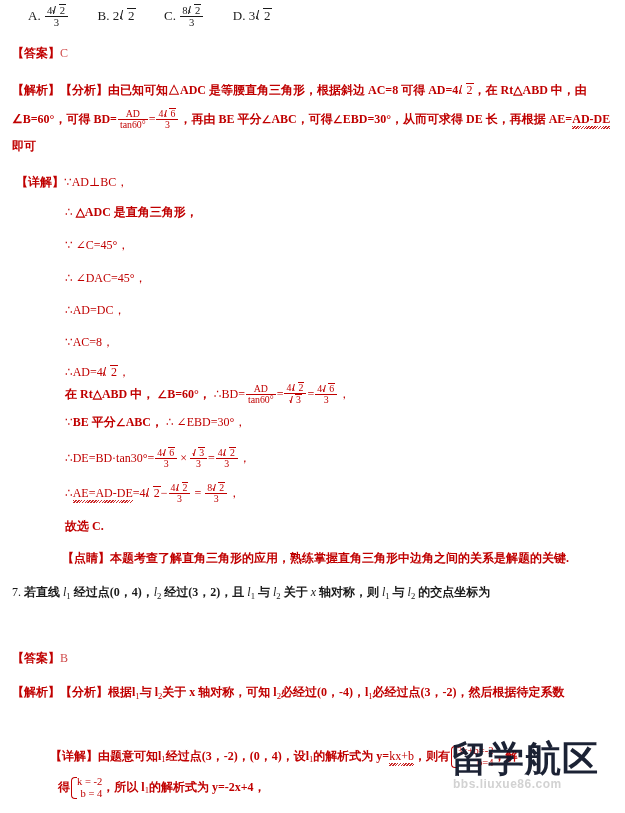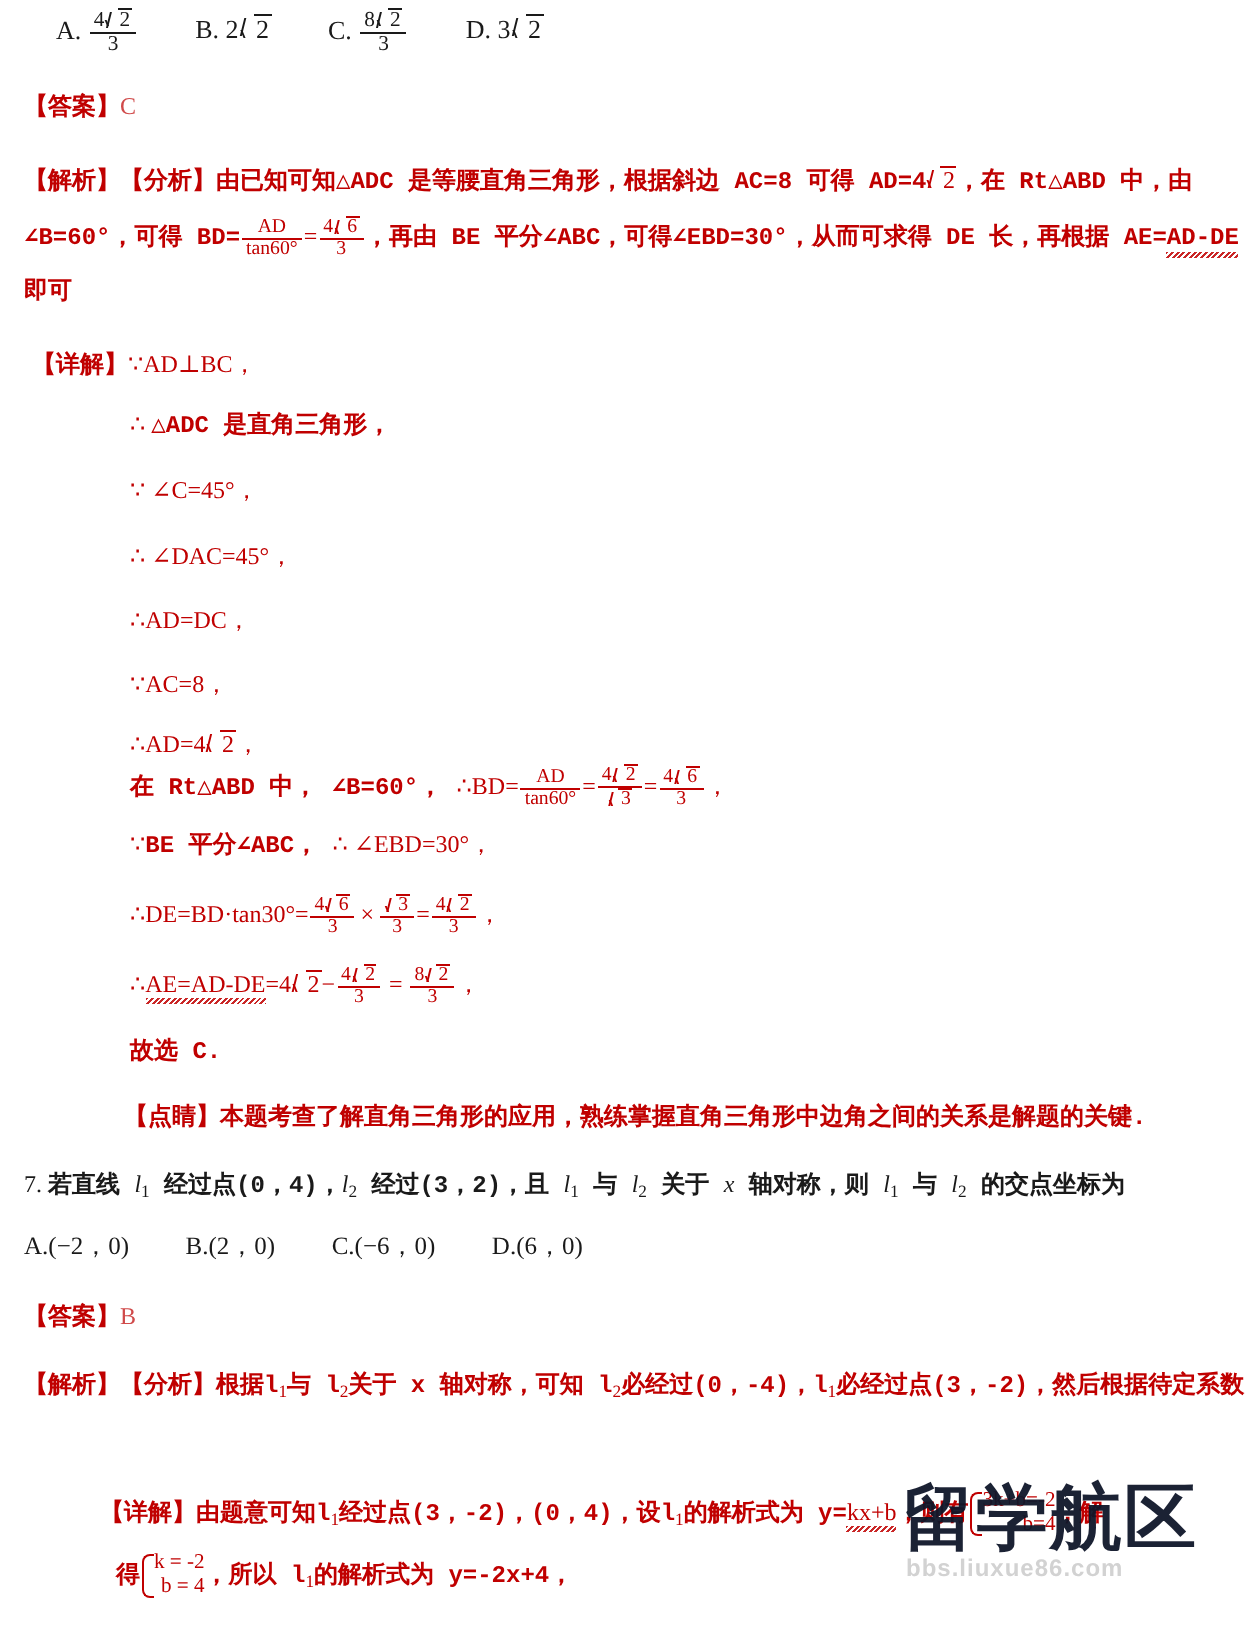--- a/index.html
+++ b/index.html
@@ -25,21 +25,21 @@
   
   .line {
     position: absolute;
     white-space: nowrap;
     line-height: 1.1;
   }
   .black { color: #1a1a1a; }
   .red { color: #c00000; }
   .redlight { color: #d04a4a; }
 
-  .cjk { font-family: Liberation Mono, monospace; font-weight: 600; }
+  .cjk { font-family: Liberation Serif, serif; font-weight: 600; }
   .serif { font-family: "Liberation Serif", "DejaVu Serif", serif; }
   .mathit { font-style: italic; font-family: "Liberation Serif", serif; }
 
   
   .frac {
     display: inline-block;
     vertical-align: -0.55em;
     text-align: center;
     font-size: 0.82em;
     line-height: 1.05;
@@ -290,37 +290,20 @@
 
   <div class="line" style="left:62px; top:552px; font-size:12px;">
     <span class="cjk">【点睛】</span><span class="cjk">本题考查了解直角三角形的应用，熟练掌握直角三角形中边角之间的关系是解题的关键.</span>
   </div>
 
   <div class="line black" style="left:12px; top:586px; font-size:12px;">
     <span class="serif">7.</span>
     <span class="cjk">若直线 </span><span class="mathit">l</span><span class="sub serif">1</span><span class="cjk"> 经过点(0，4)，</span><span class="mathit">l</span><span class="sub serif">2</span><span class="cjk"> 经过(3，2)，且 </span><span class="mathit">l</span><span class="sub serif">1</span><span class="cjk"> 与 </span><span class="mathit">l</span><span class="sub serif">2</span><span class="cjk"> 关于 </span><span class="mathit">x</span><span class="cjk"> 轴对称，则 </span><span class="mathit">l</span><span class="sub serif">1</span><span class="cjk"> 与 </span><span class="mathit">l</span><span class="sub serif">2</span><span class="cjk"> 的交点坐标为</span>
   </div>
 
-  <div class="line black serif" style="left:12px; top:617px; font-size:12.5px;">
-    <span class="opt">
-      <span>A.</span><span>(−2，0)</span>
-    </span>
-    <span class="gap-md"></span>
-    <span class="opt">
-      <span>B.</span><span>(2，0)</span>
-    </span>
-    <span class="gap-md"></span>
-    <span class="opt">
-      <span>C.</span><span>(−6，0)</span>
-    </span>
-    <span class="gap-md"></span>
-    <span class="opt">
-      <span>D.</span><span>(6，0)</span>
-    </span>
-  </div>
 
   <div class="line" style="left:12px; top:652px; font-size:12px;">
     <span class="cjk red">【答案】</span><span class="serif redlight">B</span>
   </div>
 
   <div class="line" style="left:12px; top:686px; font-size:12px;">
     <span class="cjk">【解析】【分析】</span><span class="cjk">根据l</span><span class="sub serif">1</span><span class="cjk">与 l</span><span class="sub serif">2</span><span class="cjk">关于 x 轴对称，可知 l</span><span class="sub serif">2</span><span class="cjk">必经过(0，-4)，l</span><span class="sub serif">1</span><span class="cjk">必经过点(3，-2)，然后根据待定系数</span>
   </div>
 
 

